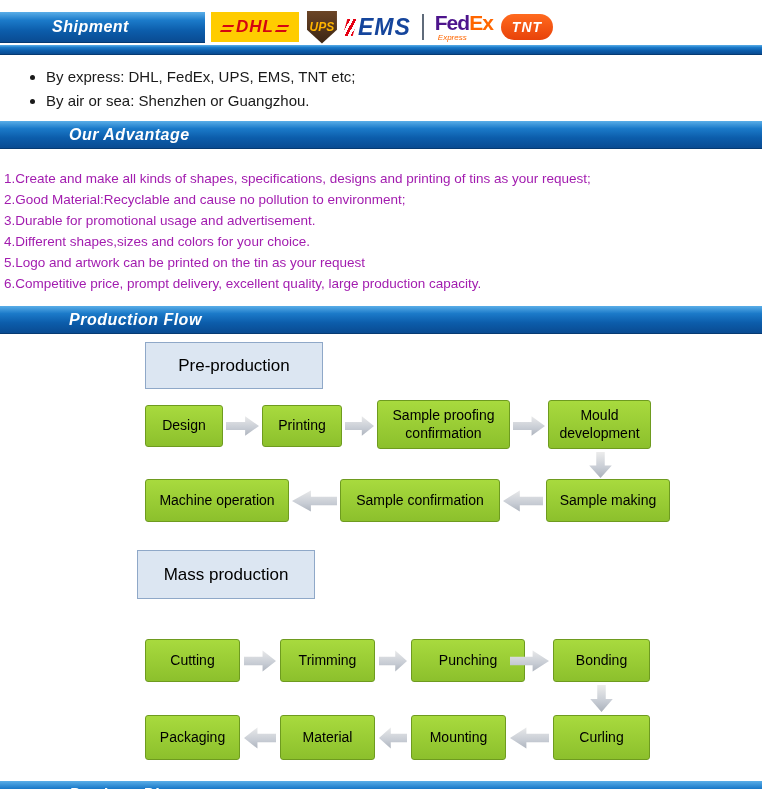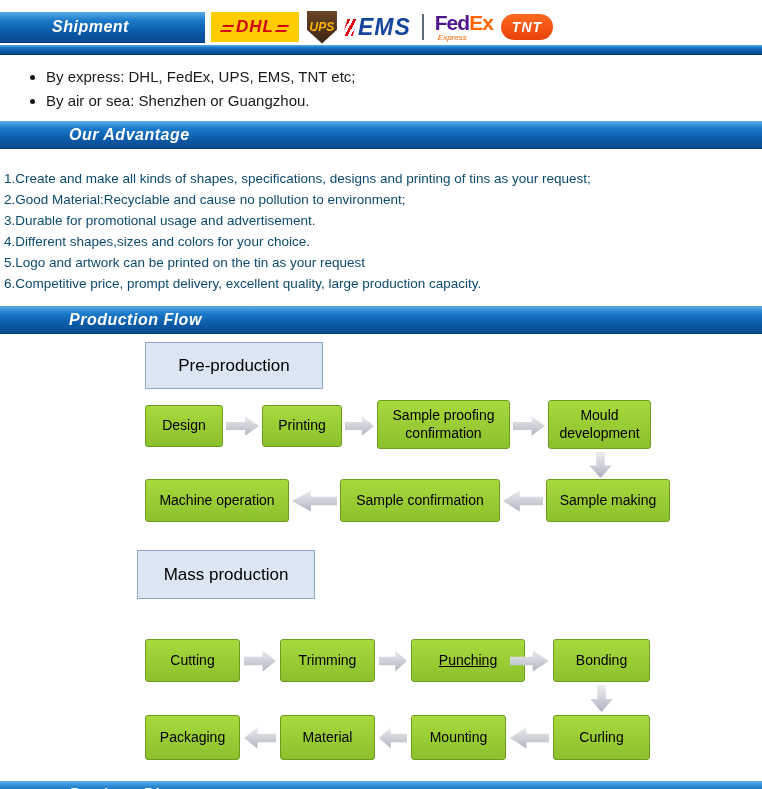--- a/index.html
+++ b/index.html
@@ -59,21 +59,21 @@
     border-radius:13px; padding:5px 11px; letter-spacing:1px;
   }
   .top-strip { height:9px; margin-top:1px; }
 
   
   .ship-bullets { margin:13px 0 12px 46px; padding:0; }
   .ship-bullets li { font-size:15px; color:#1a1a1a; margin:7px 0; }
 
   
   .adv-list { padding:19px 6px 12px 4px; }
-  .adv-item { font-size:13.5px; color:#0c4a6e; line-height:21px; }
+  .adv-item { font-size:13.5px; color:#a21caf; line-height:21px; }
 
   
   .flow { position:relative; width:762px; height:425px; margin-top:8px; }
   .flow-label {
     position:absolute; background:#dce6f2; border:1px solid #8fa8c8;
     display:flex; align-items:center; justify-content:center;
     font-size:17px; color:#000;
   }
   .node {
     position:absolute; box-sizing:border-box;
@@ -165,21 +165,21 @@
     <div class="node" style="left:340px; top:137px; width:160px; height:43px;">Sample confirmation</div>
     <div class="ar ar-left" style="left:503px; top:147px; width:40px; height:24px;"></div>
     <div class="node" style="left:546px; top:137px; width:124px; height:43px;">Sample making</div>
 
     <div class="flow-label" style="left:137px; top:208px; width:176px; height:47px;">Mass production</div>
 
     <div class="node" style="left:145px; top:297px; width:95px; height:43px;">Cutting</div>
     <div class="ar ar-right" style="left:244px; top:307px; width:32px; height:24px;"></div>
     <div class="node" style="left:280px; top:297px; width:95px; height:43px;">Trimming</div>
     <div class="ar ar-right" style="left:379px; top:307px; width:28px; height:24px;"></div>
-    <div class="node" style="left:411px; top:297px; width:114px; height:43px;text-decoration:underline;">Punching</div>
+    <div class="node" style="left:411px; top:297px; width:114px; height:43px;">Punching</div>
     <div class="ar ar-right" style="left:510px; top:307px; width:39px; height:24px;"></div>
     <div class="node" style="left:553px; top:297px; width:97px; height:43px;">Bonding</div>
 
     <div class="ar ar-down" style="left:589px; top:343px; width:25px; height:27px;"></div>
 
     <div class="node" style="left:145px; top:373px; width:95px; height:45px;">Packaging</div>
     <div class="ar ar-left" style="left:244px; top:384px; width:32px; height:24px;"></div>
     <div class="node" style="left:280px; top:373px; width:95px; height:45px;">Material</div>
     <div class="ar ar-left" style="left:379px; top:384px; width:28px; height:24px;"></div>
     <div class="node" style="left:411px; top:373px; width:95px; height:45px;">Mounting</div>

